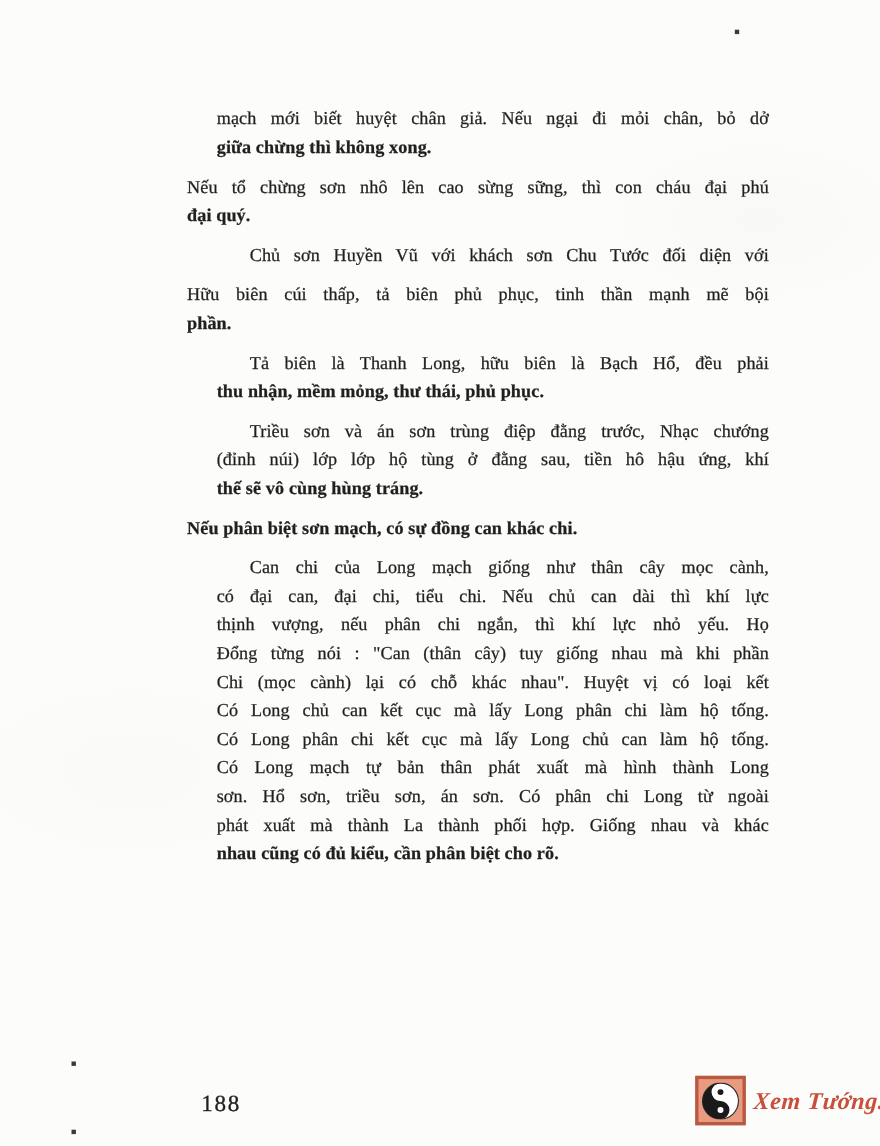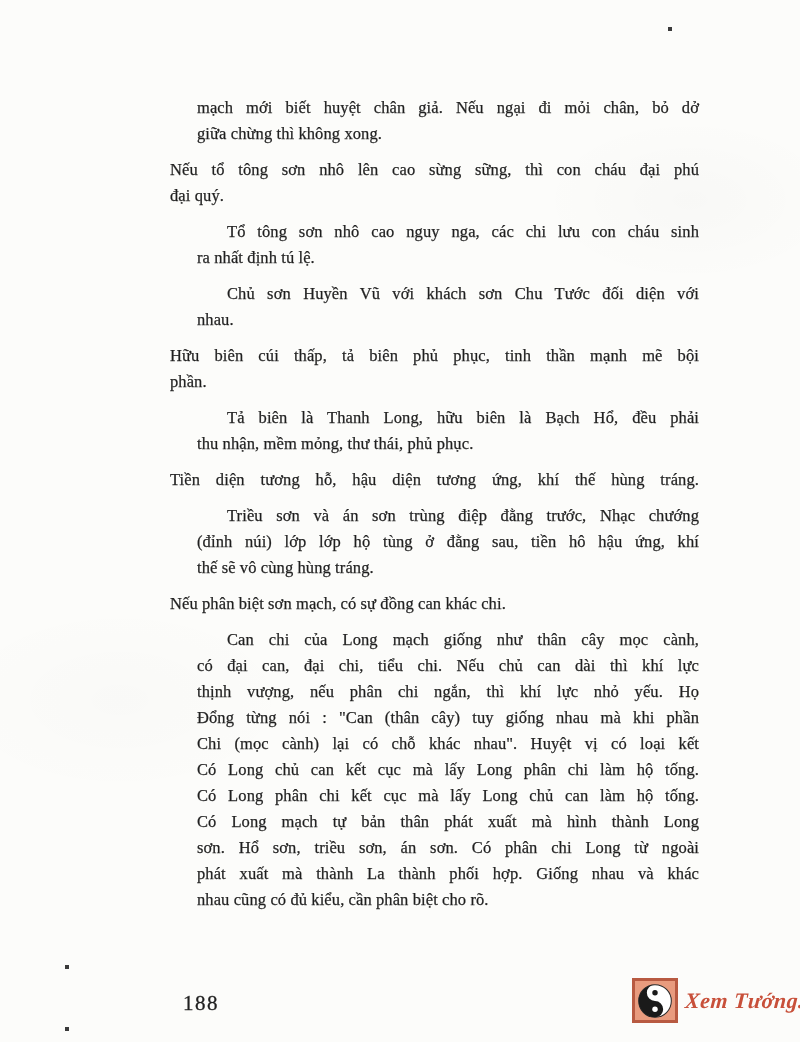--- a/index.html
+++ b/index.html
@@ -17,21 +17,21 @@
   }
   .para{margin:0 16px 10px 0;}
   .para.indented,.para.continuation{margin-left:27px;}
   .para.indented .line:first-child{text-indent:30px;}
   .line{
     font-size:16.5px;line-height:26px;
     text-align:justify;text-align-last:justify;
     -webkit-text-stroke:0.25px #2a2a2a;
     letter-spacing:0.1px;
   }
-  .line.last{text-align-last:left;}
+  .line.last{text-align-last:left;font-weight:bold;}
   .page-number{
     position:absolute;left:183px;top:991px;
     font-size:21px;letter-spacing:1.5px;color:#202020;
     -webkit-text-stroke:0.3px #2a2a2a;
   }
   .speck{position:absolute;width:4px;height:4px;background:#3a3a3a;}
   .speck.s1{left:668px;top:27px;}
   .speck.s2{left:65px;top:965px;}
   .speck.s3{left:65px;top:1027px;}
   .watermark{
@@ -59,41 +59,33 @@
   <div class="speck s1"></div>
   <div class="speck s2"></div>
   <div class="speck s3"></div>
 
   <main class="text-column" id="text-column">
       <div class="para continuation">
         <div class="line">mạch mới biết huyệt chân giả. Nếu ngại đi mỏi chân, bỏ dở</div>
         <div class="line last">giữa chừng thì không xong.</div>
       </div>
       <div class="para flush">
-        <div class="line">Nếu tổ tông sơn nhô lên cao sừng sững, thì con cháu đại phú</div>
+        <div class="line">Nếu tổ chừng sơn nhô lên cao sừng sững, thì con cháu đại phú</div>
         <div class="line last">đại quý.</div>
       </div>
       <div class="para indented">
-        <div class="line">Tổ tông sơn nhô cao nguy nga, các chi lưu con cháu sinh</div>
-        <div class="line last">ra nhất định tú lệ.</div>
-      </div>
-      <div class="para indented">
         <div class="line">Chủ sơn Huyền Vũ với khách sơn Chu Tước đối diện với</div>
-        <div class="line last">nhau.</div>
       </div>
       <div class="para flush">
         <div class="line">Hữu biên cúi thấp, tả biên phủ phục, tinh thần mạnh mẽ bội</div>
         <div class="line last">phần.</div>
       </div>
       <div class="para indented">
         <div class="line">Tả biên là Thanh Long, hữu biên là Bạch Hổ, đều phải</div>
         <div class="line last">thu nhận, mềm mỏng, thư thái, phủ phục.</div>
-      </div>
-      <div class="para flush">
-        <div class="line">Tiền diện tương hỗ, hậu diện tương ứng, khí thế hùng tráng.</div>
       </div>
       <div class="para indented">
         <div class="line">Triều sơn và án sơn trùng điệp đằng trước, Nhạc chướng</div>
         <div class="line">(đỉnh núi) lớp lớp hộ tùng ở đằng sau, tiền hô hậu ứng, khí</div>
         <div class="line last">thế sẽ vô cùng hùng tráng.</div>
       </div>
       <div class="para flush">
         <div class="line last">Nếu phân biệt sơn mạch, có sự đồng can khác chi.</div>
       </div>
       <div class="para indented">

